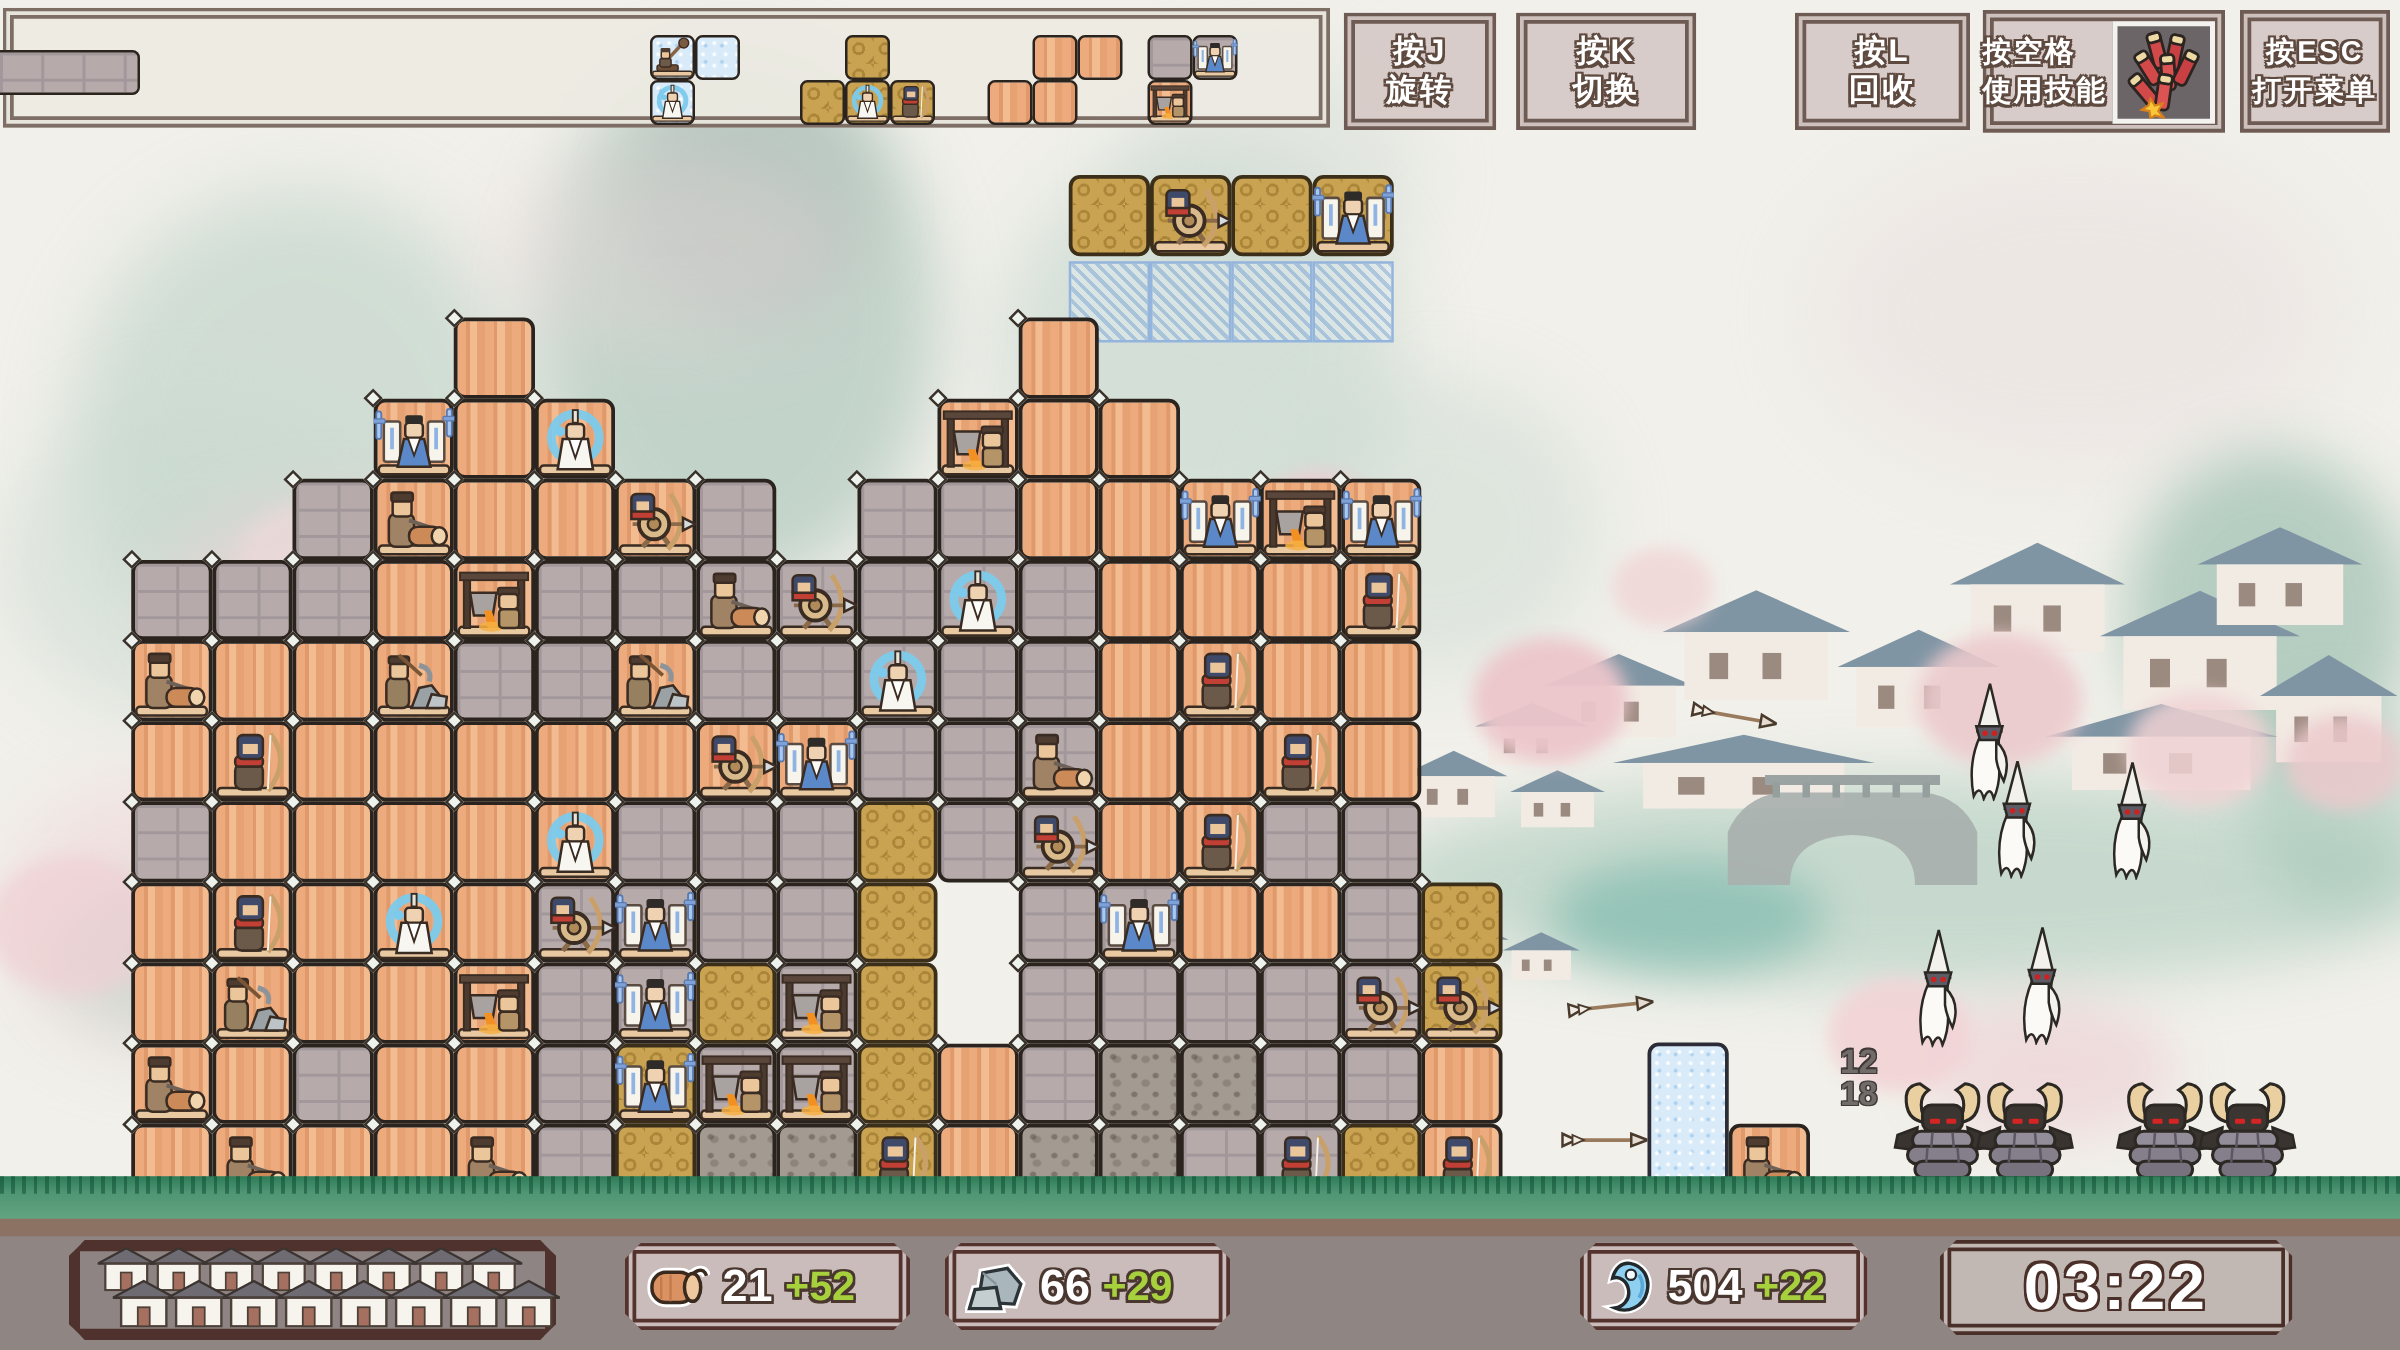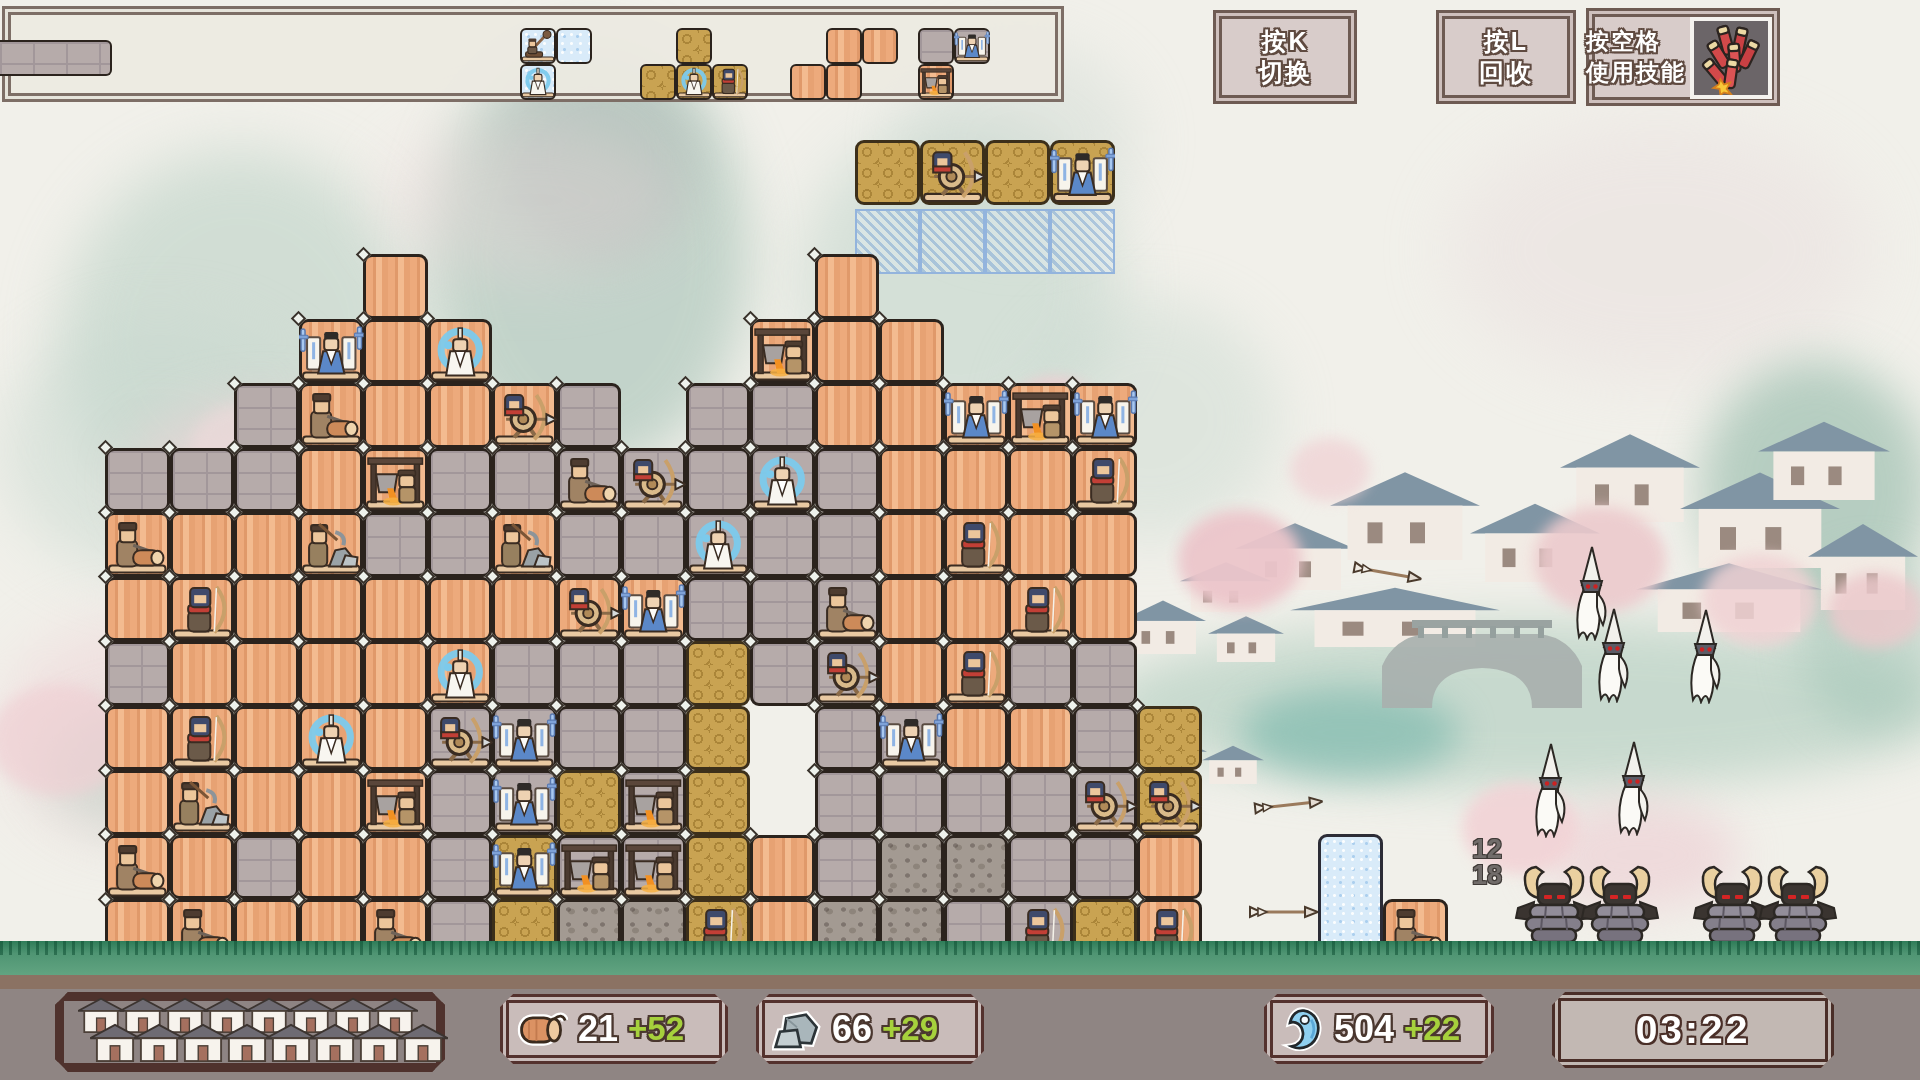--- a/index.html
+++ b/index.html
@@ -51,21 +51,21 @@
   .panel{position:absolute;box-sizing:border-box;z-index:6;display:flex;align-items:center;
       clip-path:polygon(13px 0,calc(100% - 13px) 0,100% 13px,100% calc(100% - 13px),calc(100% - 13px) 100%,13px 100%,0 calc(100% - 13px),0 13px);}
   .res{background:#c9bcba;box-shadow:inset 0 0 0 3px #54322e,inset 0 0 0 6px #c9bcba,inset 0 0 0 9px #54322e;
       padding-left:16px;gap:10px;}
   .res .v{font-size:36px;font-weight:bold;color:#fff;--oc:#4a372f;}
   .res .d{font-size:33px;font-weight:bold;color:#a6d13c;--oc:#4a372f;}
   .houses-panel{background:rgba(143,133,131,.3);
       box-shadow:inset 0 0 0 3px #4f322d,inset 0 0 0 6px rgba(0,0,0,0),inset 0 0 0 9px #4f322d;}
   .timer-panel{background:#c2b8b3;justify-content:center;
       box-shadow:inset 0 0 0 3px #4a2e28,inset 0 0 0 6px #c2b8b3,inset 0 0 0 9px #4a2e28;}
-  .timer-panel .t{font-size:39px;font-weight:bold;letter-spacing:3px;color:#fff;--oc:#4a2f28;}
+  .timer-panel .t{font-size:52px;font-weight:bold;letter-spacing:3px;color:#fff;--oc:#4a2f28;}
   .counter{position:absolute;z-index:6;font-size:27px;font-weight:bold;line-height:26px;
       color:#716c6a;--oc:#3f3a37;text-shadow:-1px -1px 0 var(--oc),1px -1px 0 var(--oc),-1px 1px 0 var(--oc),1px 1px 0 var(--oc);}
   .bghouse,.enemy,.arrow,.ph{position:absolute;overflow:visible;}
 </style>
 </head>
 <body>
 
 <div id="stage">
 
   <svg width="0" height="0" style="position:absolute">
@@ -379,36 +379,44 @@
       <div class="qcell t-S" style="left:954px;top:28px;width:36px;height:36px"></div>
       <svg class="unit" style="left:954px;top:24px;z-index:7" width="36" height="40">
         <use href="#sym-general"></use>
       </svg>
       <div class="qcell t-W" style="left:918px;top:64px;width:36px;height:36px"></div>
       <svg class="unit" style="left:918px;top:60px;z-index:7" width="36" height="40">
         <use href="#sym-forge"></use>
       </svg>
     </div>
 
+  <div class="frame btn" style="left:1075px;top:10px;width:122px;height:94px;">
+    <span class="l ot">按J</span>
+    <span class="l ot">旋转</span>
+  </div>
   <div class="frame btn" style="left:1213px;top:10px;width:144px;height:94px;">
     <span class="l ot">按K</span>
     <span class="l ot">切换</span>
   </div>
   <div class="frame btn" style="left:1436px;top:10px;width:140px;height:94px;">
     <span class="l ot">按L</span>
     <span class="l ot">回收</span>
   </div>
   <div class="frame btn" style="left:1586px;top:8px;width:194px;height:98px;align-items:flex-start;padding-left:0;">
     <span class="l ot" style="font-size:23px;">按空格</span>
     <span class="l ot" style="font-size:23px;">使用技能</span>
     <span class="skill-box">
       <svg width="74" height="74">
           <use href="#icon-firecracker"></use>
         </svg>
     </span>
+  </div>
+  <div class="frame btn" style="left:1792px;top:8px;width:120px;height:98px;">
+    <span class="l ot" style="font-size:23px;">按ESC</span>
+    <span class="l ot" style="font-size:23px;">打开菜单</span>
   </div>
 
   <div id="wall-layer">
       <div class="cell t-W" style="left:363px;top:254px;width:64.5px;height:64.5px"></div>
       <div class="dia" style="left:357.5px;top:248.5px"></div>
       <div class="cell t-W" style="left:814.5px;top:254px;width:64.5px;height:64.5px"></div>
       <div class="dia" style="left:809px;top:248.5px"></div>
       <div class="cell t-W" style="left:298.5px;top:318.5px;width:64.5px;height:64.5px"></div>
       <div class="dia" style="left:293px;top:313px"></div>
       <div class="cell t-W" style="left:363px;top:318.5px;width:64.5px;height:64.5px"></div>

